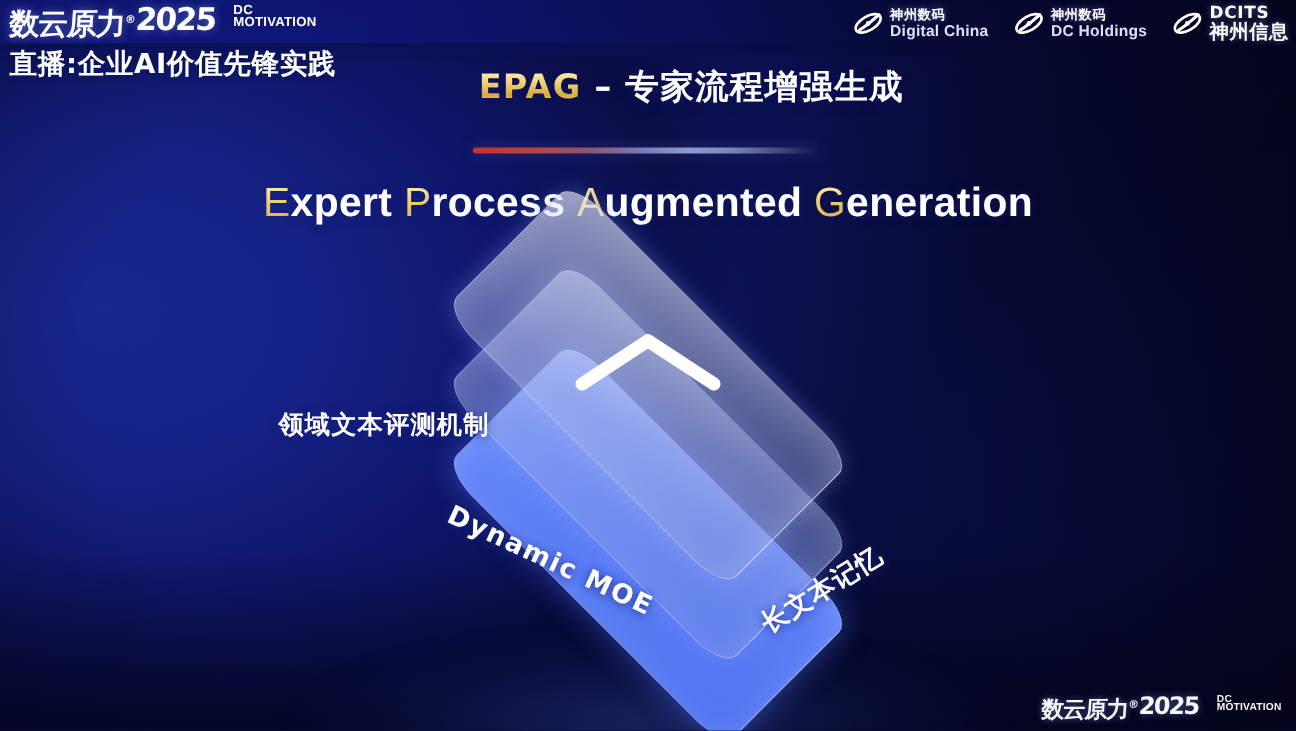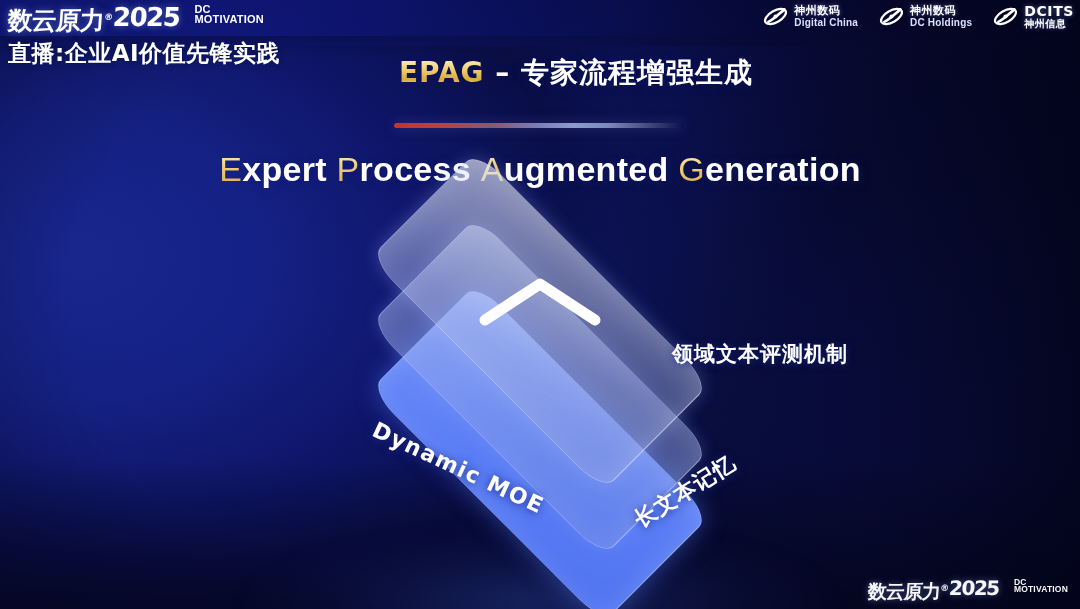--- a/index.html
+++ b/index.html
@@ -82,21 +82,21 @@
   }
   .plogo{ display:flex; align-items:center; gap:5px; }
   .swoosh{ width:27px; height:25px; flex:none; }
   .plogo-txt{ line-height:1.05; }
   .plogo-cn{
     font-family:"DejaVu Sans","Liberation Sans",sans-serif;
     display:block; font-size:11px; font-weight:700; color:#fff; letter-spacing:.5px;
     text-shadow:0 0 5px rgba(150,180,255,.5);
   }
   .plogo-en{
-    display:block; font-size:10px; font-weight:700; color:#d8e2ff; letter-spacing:.2px; margin-top:1px;
+    display:block; font-size:13px; font-weight:700; color:#d8e2ff; letter-spacing:.2px; margin-top:1px;
   }
   .plogo-cn.big{ font-size:14px; letter-spacing:.6px; }
 
   
   .main-title{
     position:absolute; left:0; right:0; top:54px; text-align:center;
     font-family:"DejaVu Sans","Liberation Sans",sans-serif;
     font-size:28px; font-weight:700; white-space:nowrap;
     padding-left:72px;
   }
@@ -158,21 +158,21 @@
     position:absolute; left:50%; top:300px; margin-left:-300px;
     width:600px; height:150px; border-radius:50%;
     background:radial-gradient(ellipse at center,rgba(70,105,235,.30) 0%,rgba(40,60,180,.12) 45%,rgba(20,30,120,0) 72%);
     filter:blur(10px);
   }
 
   .chev{
     position:absolute; left:50%; top:46px; margin-left:-63px; width:126px; height:54px;
   }
   .lbl{
-    position:absolute; left:0; right:0; text-align:right;
+    position:absolute; left:0; right:0; text-align:left;
     font-family:"DejaVu Sans","Liberation Sans",sans-serif;
     font-weight:700; color:#fff; white-space:nowrap;
     text-shadow:0 1px 7px rgba(25,40,130,.85);
   }
   .lbl-top{ top:112px; font-size:21px; letter-spacing:1px; }
   .lbl-bot{ top:292px; font-size:21px; letter-spacing:1px; }
   .lbl-rot{
     position:absolute;
     font-family:"DejaVu Sans","Liberation Sans",sans-serif;
     font-weight:700; color:#fff; white-space:nowrap;
@@ -247,21 +247,21 @@
     </div>
 
     <div class="plogo">
       <svg class="swoosh" viewBox="0 0 60 56">
         <ellipse cx="30" cy="28" rx="26" ry="13" fill="none" stroke="#ffffff" stroke-width="5" transform="rotate(-30 30 28)"></ellipse>
         <path d="M14 40 C26 34 40 20 50 12" stroke="#ffffff" stroke-width="6" fill="none" stroke-linecap="round"></path>
         <circle cx="30" cy="28" r="4.5" fill="#ffffff"></circle>
       </svg>
       <span class="plogo-txt">
         <span class="plogo-cn big">DCITS</span>
-        <span class="plogo-cn" style="font-size:10px;">神州信息</span>
+        <span class="plogo-cn" style="font-size:16px;">神州信息</span>
       </span>
     </div>
 
   </div>
 
   <div class="main-title">
     <span class="t-gold">EPAG</span><span class="t-white"> – 专家流程增强生成</span>
   </div>
 
   <div class="divider"></div>

